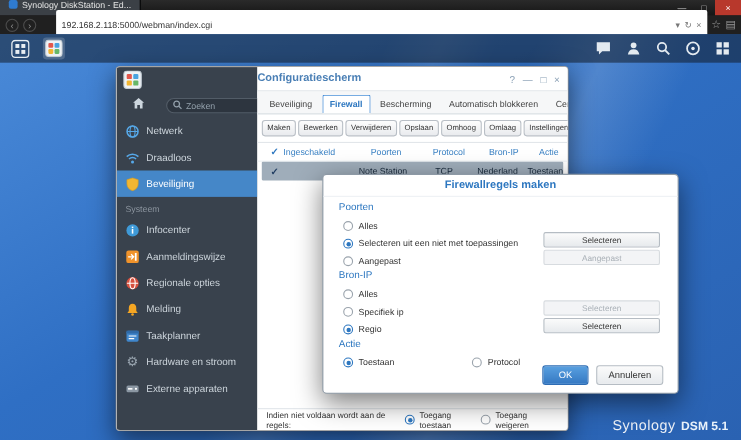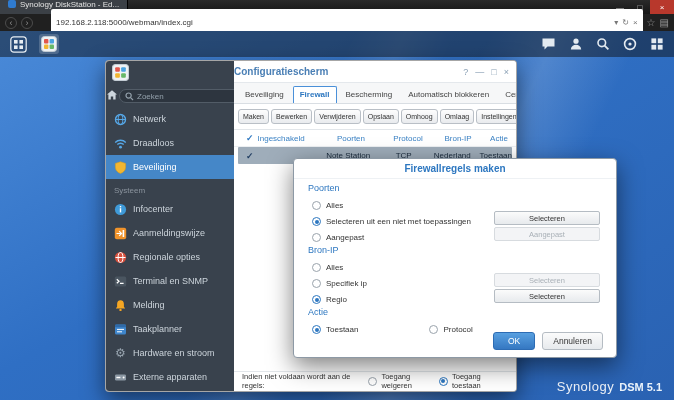--- a/index.html
+++ b/index.html
@@ -36,21 +36,21 @@
   .tb-ic { display:flex; }
 
   .dsm-logo { position:absolute; right:12px; bottom:6px; display:flex; align-items:baseline; gap:5px; }
   .logo-brand { font-size:13px; color:rgba(255,255,255,0.92); letter-spacing:0.5px;margin-left:24px; }
   .logo-version { font-size:11px; font-weight:bold; color:#eaf3fb; }
 
   
   .cp { position:absolute; left:105px; top:29px; width:412px; height:332px; display:flex; border-radius:4px; box-shadow:0 8px 22px rgba(0,0,0,0.5); background:#fff; overflow:hidden; border:1px solid rgba(0,0,0,0.35); }
   .cp-sidebar { width:128px; background:#39424d; flex:none; display:flex; flex-direction:column; }
   .cp-appicon-row { height:24px; display:flex; align-items:center; padding:3px 6px 0; }
-  .cp-search-row { height:22px; display:flex; align-items:center; gap:1px; padding:0 0; }
+  .cp-search-row { height:22px; display:flex; align-items:center; gap:19px; padding:0 14px; }
   .cp-search { flex:1; height:14px; background:#2d353f; border:1px solid #525c67; border-radius:8px; display:flex; align-items:center; gap:3px; padding:0 5px; }
   .cp-search input { flex:1; min-width:0; background:transparent; border:none; outline:none; font-size:8px; color:#cdd6de; font-family:"Liberation Sans",sans-serif; }
   .cp-search input::placeholder { color:#93a0ab; }
   .cp-items { flex:1; overflow:hidden; }
   .cp-item { height:24px; display:flex; align-items:center; gap:6px; padding:0 8px; color:#ccd4db; font-size:9px; white-space:nowrap; }
   .cp-item .ic { width:13px; height:13px; flex:none; display:flex; align-items:center; justify-content:center; }
   .cp-item.selected { background:#4587c8; color:#fff; }
   .cp-section { height:18px; display:flex; align-items:flex-end; padding:0 8px 2px; color:#8b949e; font-size:8px; }
   .gear-glyph { font-size:12px; line-height:13px; color:#97a3ae; }
 
@@ -68,21 +68,21 @@
   .cp-trow { height:17px; display:flex; align-items:center; font-size:8px; color:#17283a; background:#9fadba; margin:0 4px; border-radius:1px; }
   .c1 { width:78px; display:flex; align-items:center; gap:4px; padding-left:8px; }
   .c2 { width:70px; text-align:center; }
   .c3 { width:44px; text-align:center; }
   .c4 { width:56px; text-align:center; }
   .c5 { flex:1; text-align:center; }
   .chk { color:#2d77c0; font-size:9px; font-weight:bold; }
   .cp-trow .chk { color:#1d3a5f; }
 
   .cp-spacer { flex:1; }
-  .cp-footer { height:20px; border-top:1px solid #e2e6ea; display:flex; align-items:flex-start; padding:0 8px; font-size:7.5px; color:#333; }
+  .cp-footer { height:20px; border-top:1px solid #e2e6ea; display:flex; align-items:center; padding:0 8px; font-size:7.5px; color:#333; }
   .radio { width:9px; height:9px; border-radius:50%; border:1px solid #9aa3ac; background:#fff; flex:none; }
   .radio.sel { border-color:#2d77c0; position:relative; }
   .radio.sel::after { content:''; position:absolute; left:1.5px; top:1.5px; width:4px; height:4px; border-radius:50%; background:#2d77c0; }
   .opt-inline { display:flex; align-items:center; gap:4px; }
 
   
   .dialog { position:absolute; left:293px; top:127px; width:324px; height:200px; background:#fff; border:1px solid #8d99a5; border-radius:4px; box-shadow:0 8px 24px rgba(0,0,0,0.5); z-index:5; }
   .dlg-title { height:20px; display:flex; align-items:center; justify-content:center; font-size:10px; font-weight:bold; color:#2d77c0; border-bottom:1px solid #eef1f4; }
   .dlg-body { padding:1px 14px 0; }
   .dlg-group { font-size:9px; color:#2d77c0; margin:3px 0 1px; }
@@ -270,30 +270,20 @@
                   <circle cx="6.5" cy="6.5" r="5.6" fill="#d6503e"></circle>
                   <line x1="1.5" y1="6.5" x2="11.5" y2="6.5" stroke="#fff" stroke-width="1"></line>
                   <ellipse cx="6.5" cy="6.5" rx="2.4" ry="5" fill="none" stroke="#fff" stroke-width="1"></ellipse>
                 </svg>
               </span>
             <span>Regionale opties</span>
           </div>
           <div class="cp-item">
             <span class="ic">
                 <svg width="13" height="13" viewBox="0 0 13 13">
-                  <rect x="0.8" y="1.6" width="11.4" height="9.8" rx="1.5" fill="#4a5560"></rect>
-                  <path d="M2.8 4.2 L5 6.2 L2.8 8.2" fill="none" stroke="#fff" stroke-width="1.2"></path>
-                  <line x1="6" y1="8.4" x2="9.6" y2="8.4" stroke="#fff" stroke-width="1.2"></line>
-                </svg>
-              </span>
-            <span>Terminal en SNMP</span>
-          </div>
-          <div class="cp-item">
-            <span class="ic">
-                <svg width="13" height="13" viewBox="0 0 13 13">
                   <path d="M6.5 1.2 C4.3 1.2 3.1 2.8 3.1 5 V7.8 L1.8 9.6 H11.2 L9.9 7.8 V5 C9.9 2.8 8.7 1.2 6.5 1.2 Z" fill="#f5a623"></path>
                   <circle cx="6.5" cy="10.9" r="1.2" fill="#f5a623"></circle>
                 </svg>
               </span>
             <span>Melding</span>
           </div>
           <div class="cp-item">
             <span class="ic">
                 <svg width="13" height="13" viewBox="0 0 13 13">
                   <rect x="1" y="1.6" width="11" height="10" rx="1.5" fill="#3f86cc"></rect>
@@ -371,26 +361,26 @@
           <span class="c3">TCP</span>
           <span class="c4">Nederland</span>
           <span class="c5">Toestaan</span>
         </div>
 
         <div class="cp-spacer"></div>
 
         <div class="cp-footer">
           <span>Indien niet voldaan wordt aan de regels:</span>
           <span class="opt-inline">
+            <span class="radio sel"></span>
+            <span>Toegang toestaan</span>
+          </span>
+          <span class="opt-inline">
             <span class="radio"></span>
             <span>Toegang weigeren</span>
-          </span>
-          <span class="opt-inline">
-            <span class="radio sel"></span>
-            <span>Toegang toestaan</span>
           </span>
         </div>
       </div>
     </div>
 
     <div class="dialog">
       <div class="dlg-title">Firewallregels maken</div>
       <div class="dlg-body">
         <div class="dlg-group">Poorten</div>
         <div class="dlg-row">

